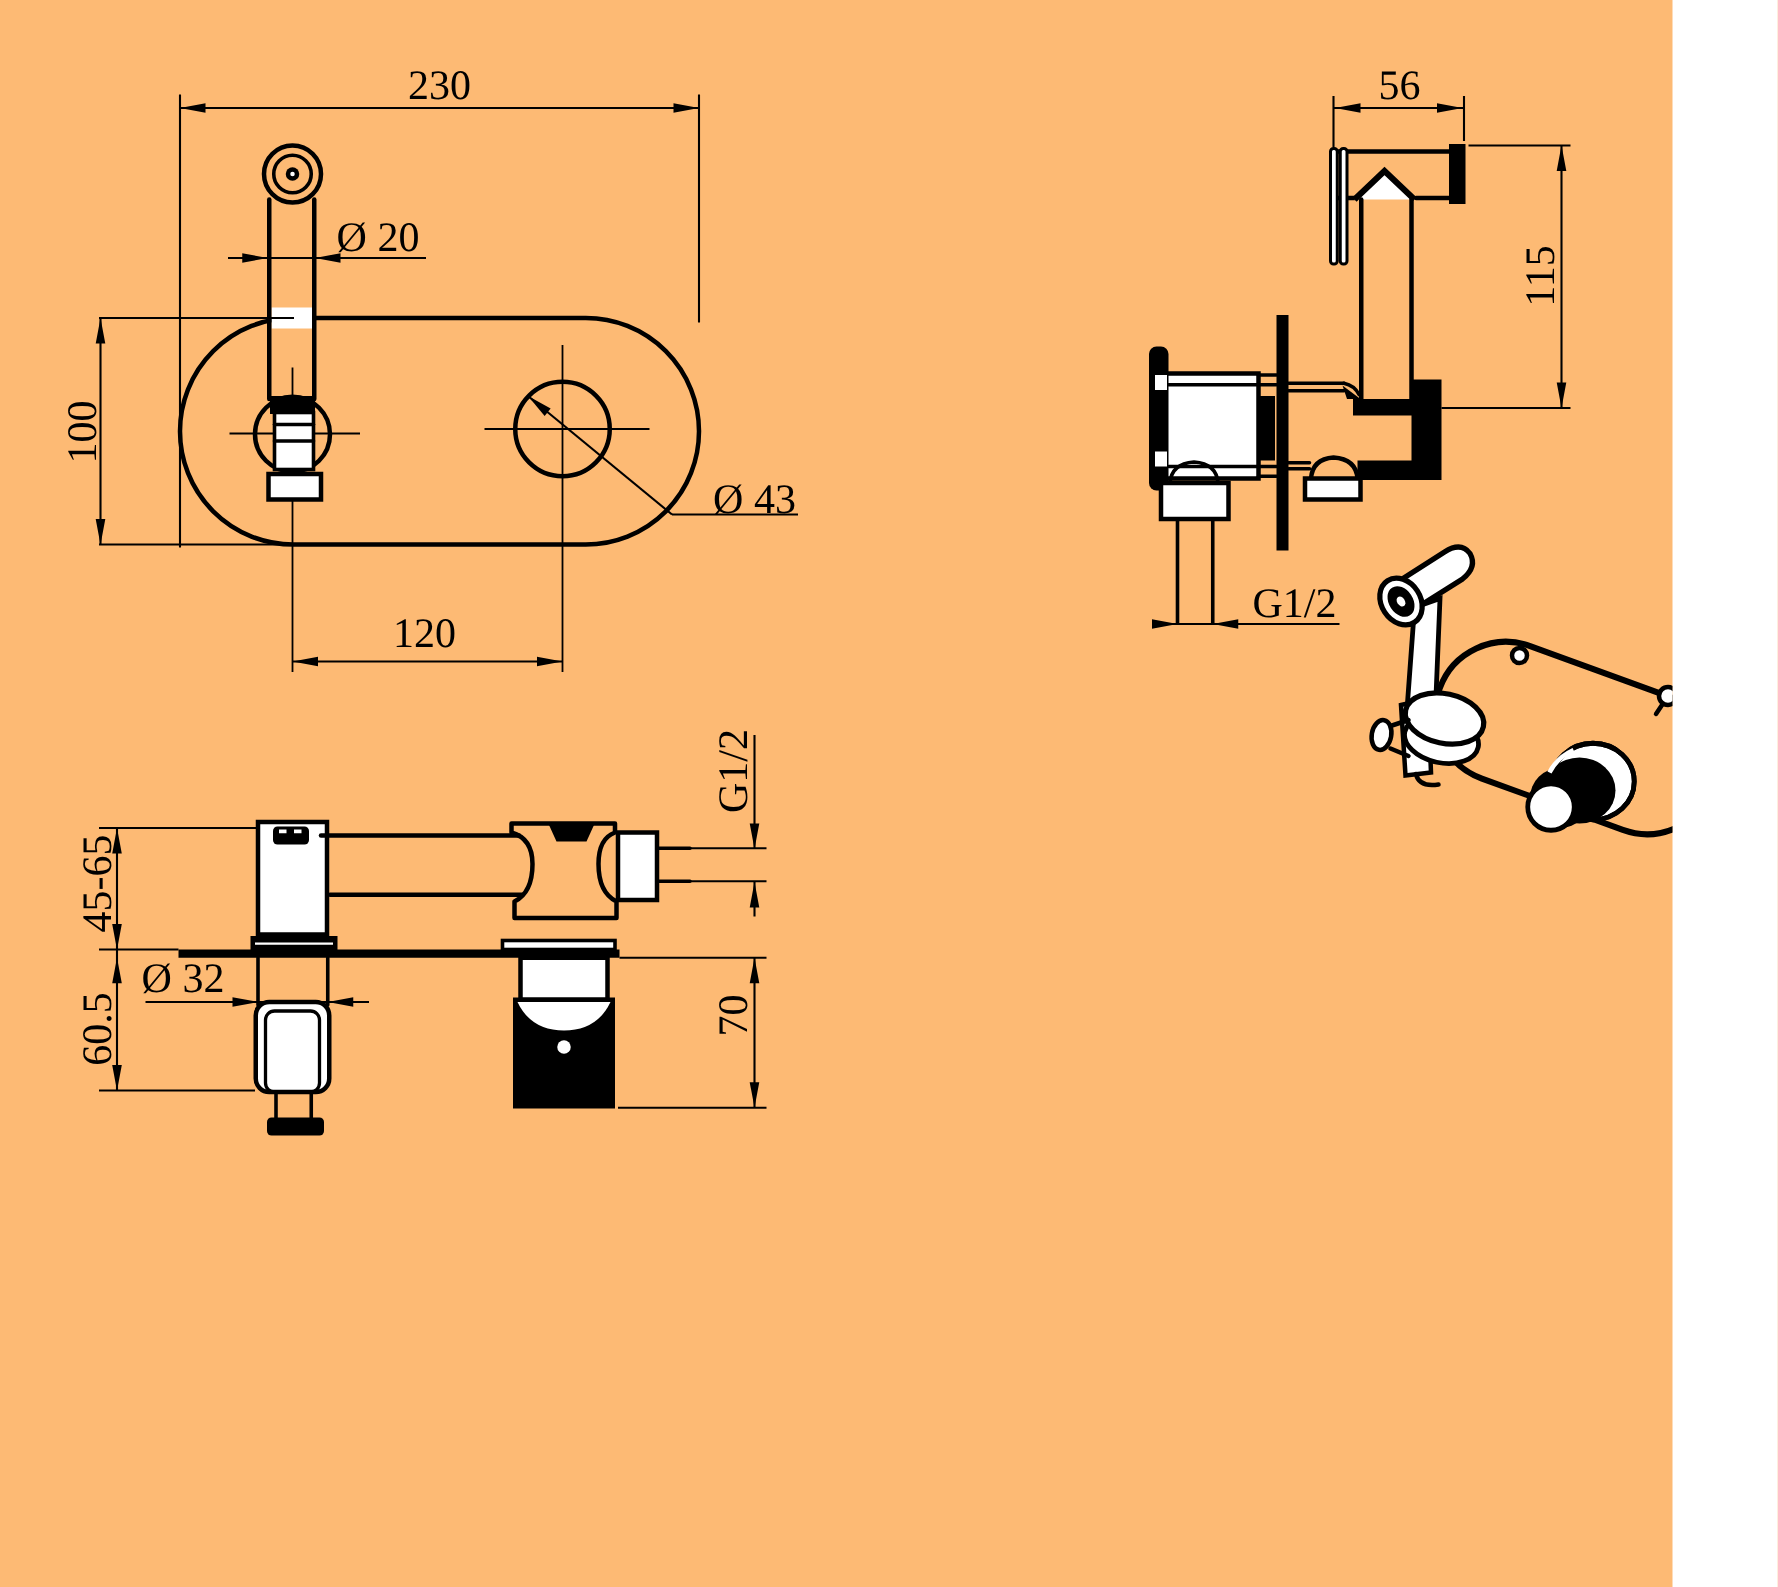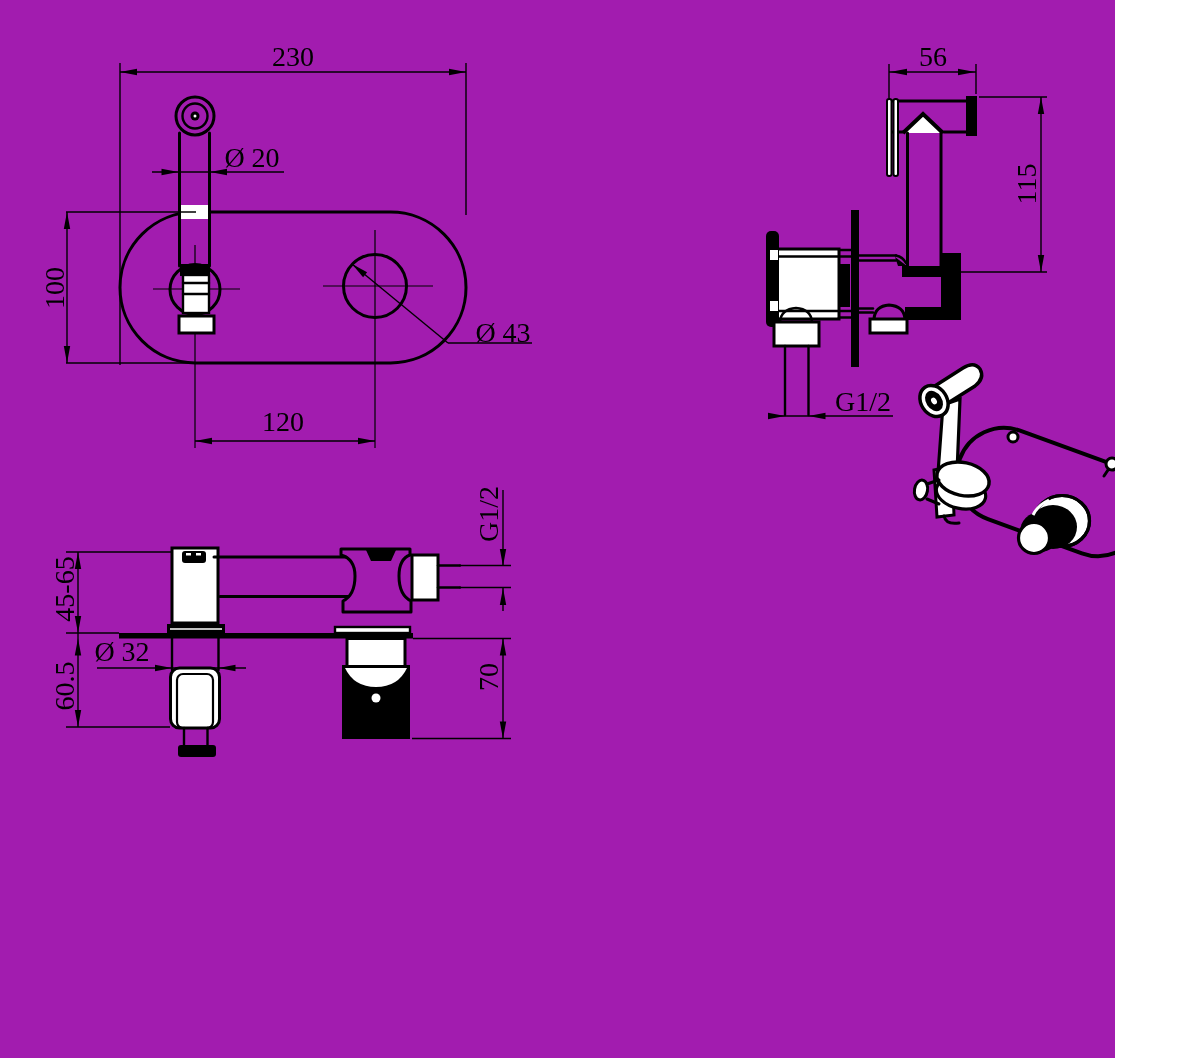--- a/index.html
+++ b/index.html
@@ -1,16 +1,16 @@
 <!DOCTYPE html>
 <html><head>
 <meta charset="utf-8">
 <style>
   html,body{margin:0;padding:0;background:#fff;}
-  .page{width:1115px;height:1058px;background:#a21caf;position:relative;overflow:hidden;}
+  .page{width:1115px;height:1058px;background:#fdba74;position:relative;overflow:hidden;}
   svg{display:block;}
   .ol   {stroke:#000;stroke-width:3;fill:none;stroke-linejoin:round;stroke-linecap:round;}
   .ol2  {stroke:#000;stroke-width:2.4;fill:none;stroke-linejoin:round;stroke-linecap:round;}
   .ol4  {stroke:#000;stroke-width:4;fill:none;stroke-linejoin:round;stroke-linecap:round;}
   .thin {stroke:#000;stroke-width:1.4;fill:none;stroke-linecap:butt;}
   .cl   {stroke:#000;stroke-width:1.2;fill:none;stroke-linecap:butt;}
   .wf   {fill:#ffffff;}
   .bf   {fill:#000000;stroke:none;}
   .arr  {fill:#000000;stroke:none;}
   text{font-family:"Liberation Serif","DejaVu Serif",serif;font-size:28px;fill:#000;}

